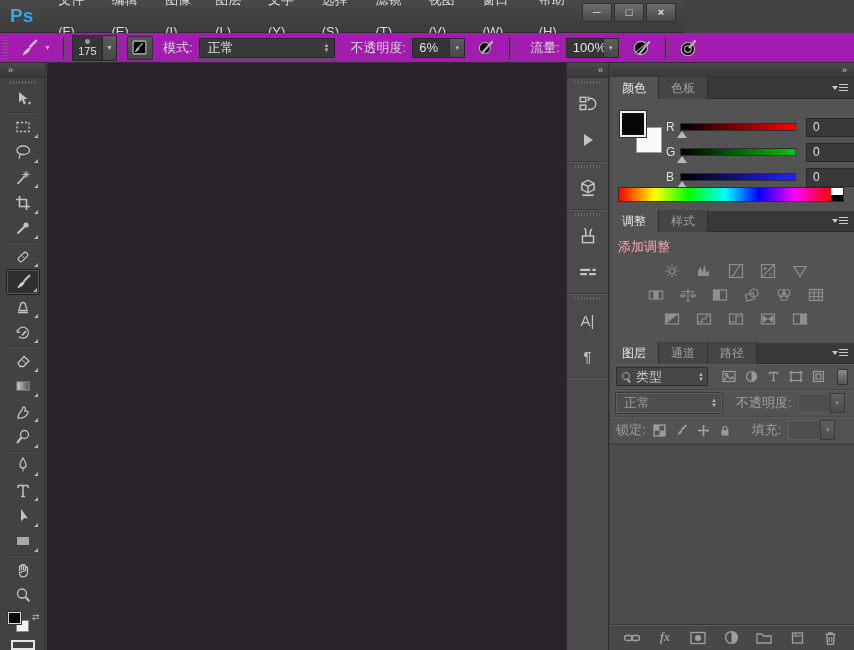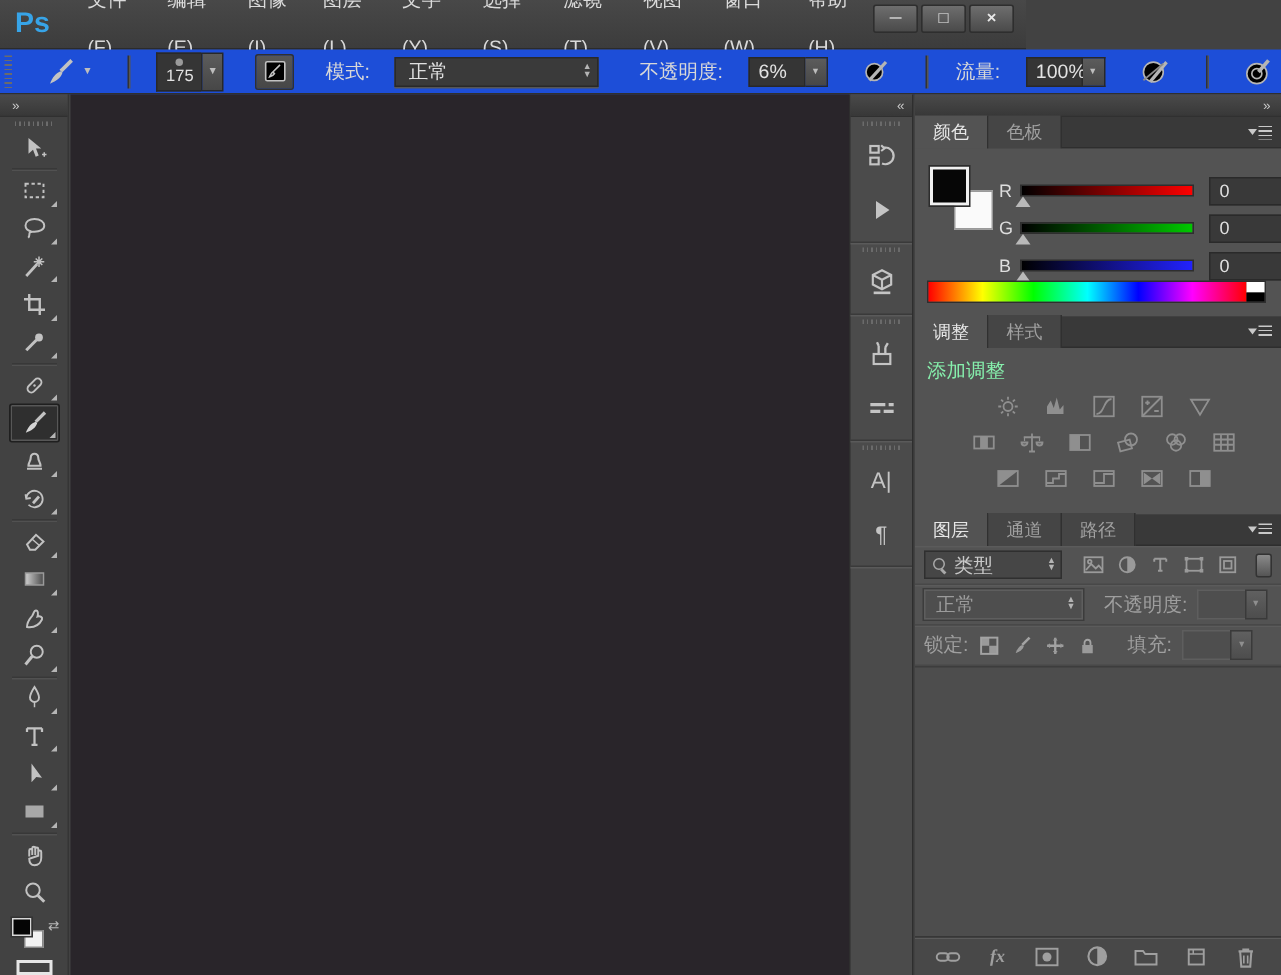--- a/index.html
+++ b/index.html
@@ -8,21 +8,21 @@
   #app { position:relative; width:854px; height:650px; background:#424242; }
 
   
   #menubar { position:absolute; left:0; top:0; width:684px; height:33px; background:linear-gradient(#484848,#3c3c3c); border-bottom:1px solid #2b2b2b; display:flex; align-items:center; }
   .logo { color:#37a4e8; font-weight:bold; font-size:19px; padding:0 14px 0 10px; letter-spacing:0; }
   .menu-item { padding:0 11px; color:#dadada; font-size:13px; cursor:default; line-height:32px; }
   .win-controls { margin-left:auto; display:flex; gap:2px; padding-right:8px; align-self:flex-start; margin-top:3px; }
   .win-btn { width:30px; height:19px; background:linear-gradient(#6e6e6e,#4a4a4a); border:1px solid #2e2e2e; border-radius:2px; color:#e8e8e8; font-size:11px; line-height:17px; text-align:center; font-weight:bold; }
 
   
-  #optionsbar { position:absolute; left:0; top:33px; width:854px; height:30px; background:#1d4ed8; border-bottom:1px solid #2f2f2f; display:flex; align-items:center;justify-content:space-between; }
+  #optionsbar { position:absolute; left:0; top:33px; width:854px; height:30px; background:#a21caf; border-bottom:1px solid #2f2f2f; display:flex; align-items:center; }
   .vgrip { width:5px; height:22px; margin:0 6px 0 3px; background:repeating-linear-gradient(#6b6b6b 0 1px, transparent 1px 3px); }
   .ob-sep { width:1px; height:22px; background:#333; box-shadow:1px 0 0 #555; margin:0 8px; }
   .ob-label { color:#d8d8d8; margin:0 6px 0 8px; white-space:nowrap; }
   .tool-preview { display:flex; align-items:center; gap:4px; padding:2px 4px; }
   .caret { font-size:7px; color:#bdbdbd; }
   .preset-box { display:flex; align-items:stretch; height:26px; }
   .preset-num { width:30px; background:#353535; border:1px solid #282828; border-right:none; display:flex; flex-direction:column; align-items:center; justify-content:center; color:#e3e3e3; font-size:11px; }
   .preset-dot { width:5px; height:5px; border-radius:50%; background:#9a9a9a; margin-bottom:1px; }
   .preset-arrow { width:15px; background:linear-gradient(#5c5c5c,#474747); border:1px solid #282828; display:flex; align-items:center; justify-content:center; }
   .ob-btn { width:26px; height:24px; background:linear-gradient(#565656,#474747); border:1px solid #303030; border-radius:2px; display:flex; align-items:center; justify-content:center; margin:0 2px; }
@@ -87,21 +87,21 @@
   .track-g { background:linear-gradient(to right,#000,#00c800); }
   .track-b { background:linear-gradient(to right,#000,#2222ff); }
   .spectrum-wrap { position:absolute; left:8px; top:88px; width:226px; height:15px; display:flex; border:1px solid #2e2e2e; }
   .spectrum { flex:1; background:linear-gradient(to right,#ff0000,#ffff00 17%,#00ff00 33%,#00ffff 50%,#0000ff 66%,#ff00ff 83%,#ff0000); }
   .spec-cells { width:12px; display:flex; flex-direction:column; }
   .spec-white { flex:1; background:#fff; }
   .spec-black { flex:1; background:#000; }
 
   
   #adj-body { height:111px; padding:6px 0 0 8px; }
-  .adj-hint { color:#86efac; font-size:13px; margin-bottom:6px; }
+  .adj-hint { color:#fca5a5; font-size:13px; margin-bottom:6px; }
   .adj-row { display:flex; justify-content:center; gap:10px; margin-bottom:7px; }
   .adj-icon { width:22px; height:17px; display:flex; align-items:center; justify-content:center; }
   .adj-icon svg { stroke:#8f8f8f; fill:none; stroke-width:1.2; }
 
   
   #layers-panel { flex:1; display:flex; flex-direction:column; }
   #layers-body { flex:1; display:flex; flex-direction:column; }
   .lrow { display:flex; align-items:center; padding:0 6px; border-bottom:1px solid #484848; box-shadow:0 1px 0 #5b5b5b inset; }
   .lrow-filter { height:26px; gap:6px; }
   .filter-box { display:flex; align-items:center; height:19px; width:92px; background:#464646; border:1px solid #2f2f2f; padding:0 3px 0 5px; color:#c9c9c9; }
@@ -191,21 +191,21 @@
           <span class="caret">▼</span>
         </span>
     </div>
     <div class="ob-btn flat" style="margin-left:8px">
       <svg width="20" height="18" viewBox="0 0 18 16">
           <circle cx="8" cy="8" r="5" stroke="#b5b5b5"></circle>
           <path d="M15 2 L5 13" stroke="#b5b5b5" stroke-width="2"></path>
         </svg>
     </div>
     <span class="ob-sep"></span>
-    <span class="ob-label" style="margin-left:0">流量:</span>
+    <span class="ob-label" style="margin-left:12px">流量:</span>
     <div class="combo">
       <span class="field">100%</span>
       <span class="btn">
           <span class="caret">▼</span>
         </span>
     </div>
     <div class="ob-btn flat" style="margin-left:10px">
       <svg width="22" height="18" viewBox="0 0 20 16">
           <circle cx="9" cy="8" r="6" stroke="#b5b5b5"></circle>
           <path d="M17 2 L7 14" stroke="#b5b5b5" stroke-width="2"></path>

